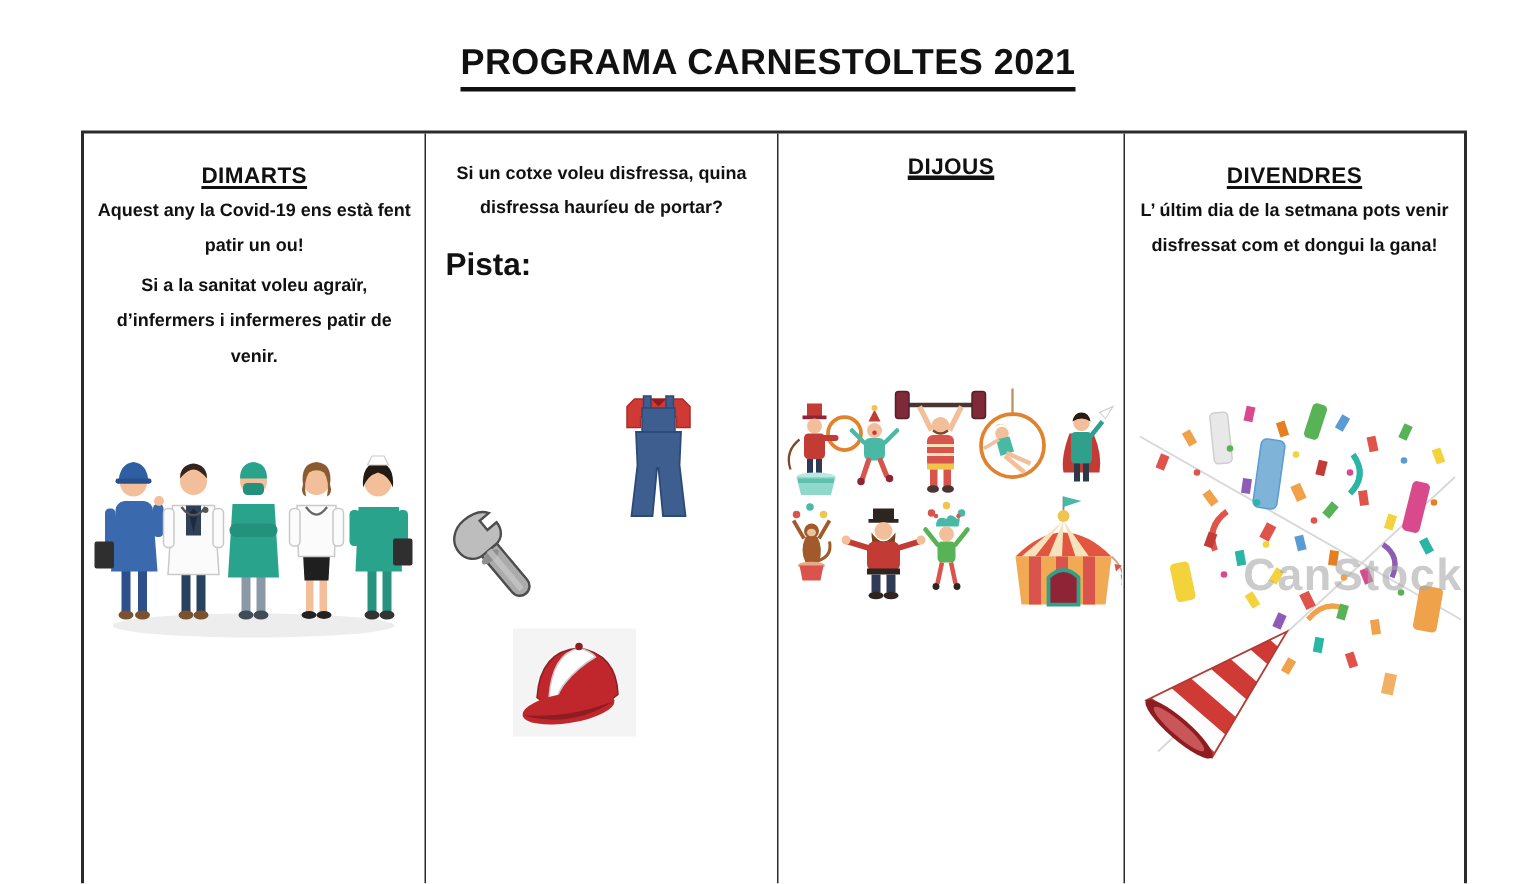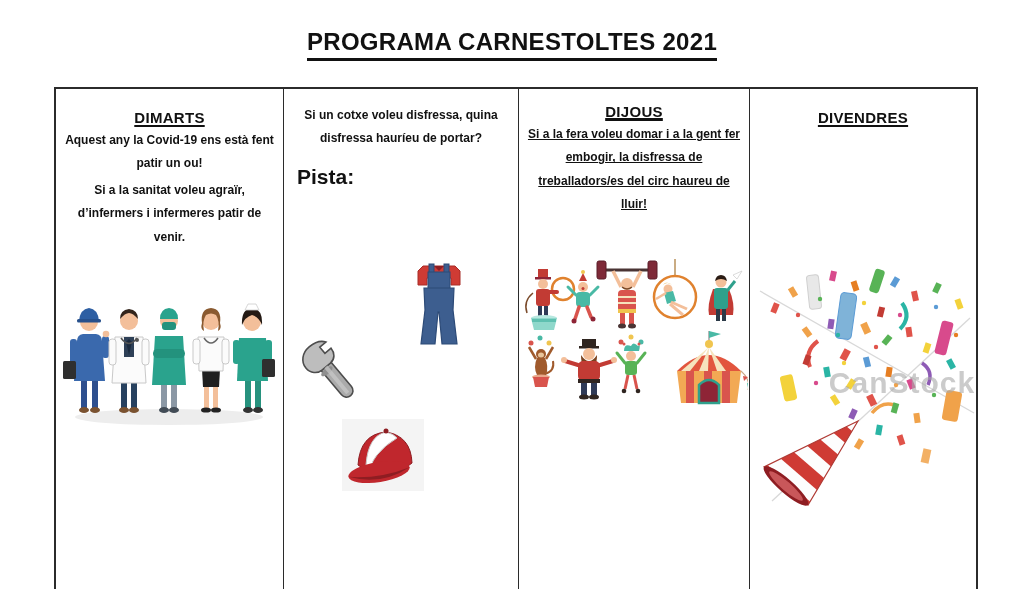--- a/index.html
+++ b/index.html
@@ -154,21 +154,20 @@
             <ellipse cx="37" cy="53" rx="31" ry="10" fill="#c0272d"></ellipse>
             <path d="M6,53 Q37,67 68,53 Q37,60 6,53 Z" fill="#8e1d22"></path>
           </g>
           <circle cx="44" cy="12" r="2.5" fill="#8e1d22"></circle>
         </svg>
       </div>
     </div>
 
     <div class="col col3">
       <div class="col-header">DIJOUS</div>
-      <p>Si a la fera voleu domar i a la gent fer embogir, la disfressa de  treballadors/es del circ haureu de lluir!</p>
       <div class="img-abs circus">
         <svg viewBox="0 0 227 156">
           <g>
             <circle cx="42" cy="32" r="11" stroke="#e0822e" stroke-width="2.5" fill="none"></circle>
             <rect x="17" y="12" width="10" height="9" fill="#c23b34"></rect>
               <rect x="14" y="20" width="16" height="2.5" fill="#8e2436"></rect>
             <circle cx="22" cy="27" r="5" fill="#f3bf9a"></circle>
             <rect x="15" y="32" width="14" height="17" rx="3" fill="#c23b34"></rect>
             <rect x="26" y="33" width="12" height="4" rx="2" fill="#c23b34"></rect>
             <path d="M12,36 Q2,44 6,56" stroke="#7a4a2a" fill="none" stroke-width="1.5"></path>
@@ -289,20 +288,21 @@
             <path d="M220,114 Q230,123 227,133" stroke="#caa88a" fill="none" stroke-width="1.2"></path>
             <polygon points="222,119 227,120 223,124" fill="#d9544d"></polygon>
             <polygon points="226,126 230,127 227,131" fill="#49b9a5"></polygon>
           </g>
         </svg>
       </div>
     </div>
 
     <div class="col col4">
       <div class="col-header">DIVENDRES</div>
+      <p>L’ últim dia de la setmana pots venir disfressat com et dongui la gana!</p>
       <div class="img-abs popper">
         <svg viewBox="0 0 226 248">
           <g>
             <line x1="8" y1="28" x2="222" y2="150" stroke="#d8d8d8" stroke-width="1.3"></line>
             <line x1="218" y1="55" x2="20" y2="238" stroke="#d8d8d8" stroke-width="1.3"></line>
           </g>
           <g>
             <rect x="86" y="30" width="16" height="46" rx="4" fill="#7fb3d8" stroke="#5b9bd5" transform="rotate(8 94 53)"></rect>
             <rect x="56" y="12" width="12" height="34" rx="3" fill="#e8e8e8" stroke="#cfcfcf" transform="rotate(-6 62 29)"></rect>
             <rect x="186" y="58" width="12" height="34" rx="3" fill="#d84a8c" transform="rotate(14 192 75)"></rect>

